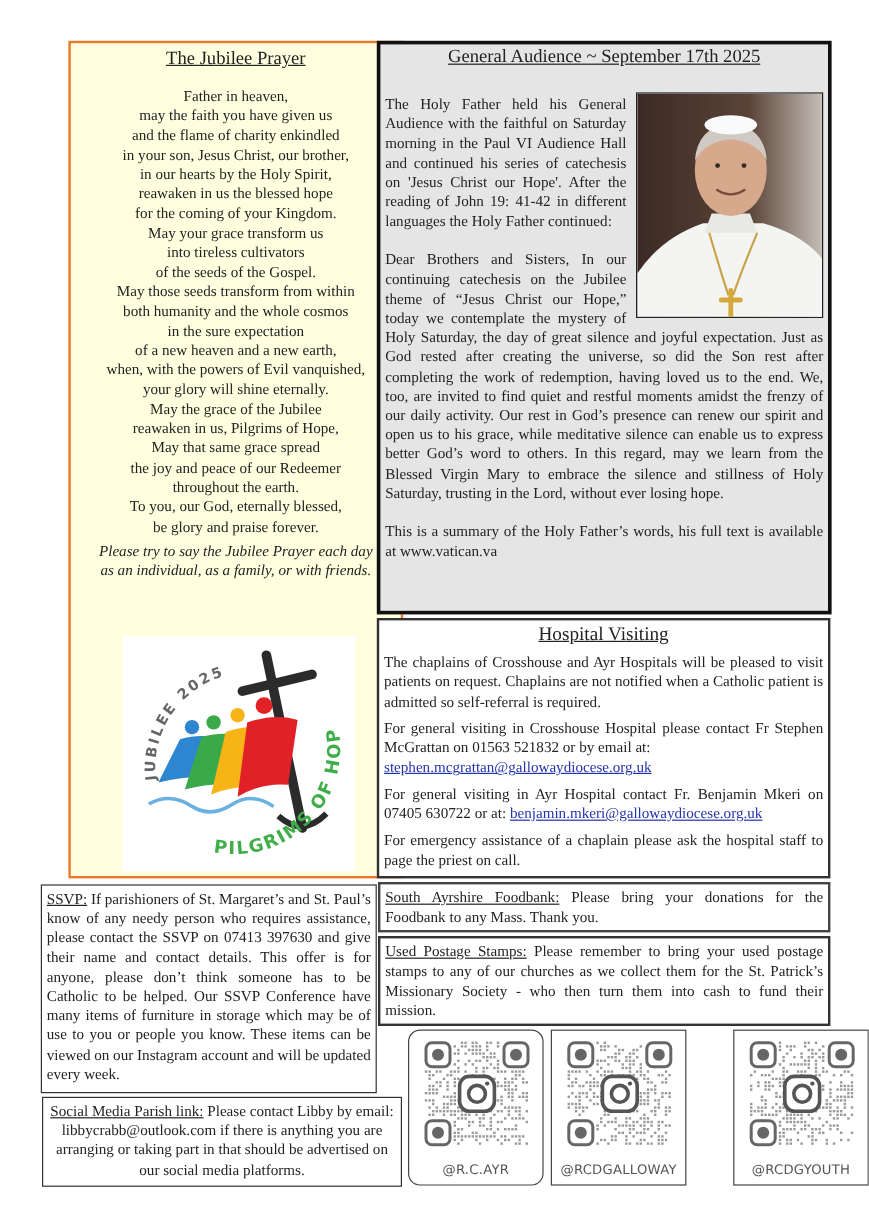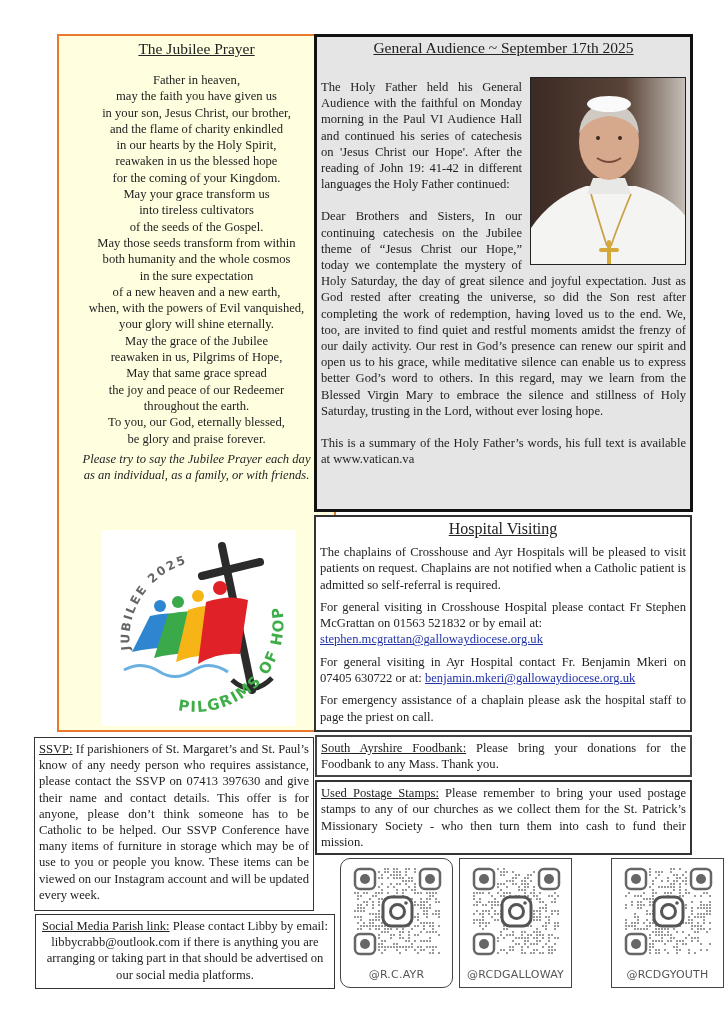--- a/index.html
+++ b/index.html
@@ -36,22 +36,22 @@
   .qr .handle { position:absolute; left:0; right:0; bottom:6px; text-align:center; font-family:"DejaVu Sans", sans-serif; font-size:11px; color:#555; letter-spacing:0.2px; }
 </style>
 </head>
 <body>
 
 <div class="box" id="prayer-box">
   <div class="title">The Jubilee Prayer</div>
   <div class="lines" id="prayer-lines">
       <div>Father in heaven,</div>
       <div>may the faith you have given us</div>
+      <div>and the flame of charity enkindled</div>
       <div>in your son, Jesus Christ, our brother,</div>
-      <div>and the flame of charity enkindled</div>
       <div>in our hearts by the Holy Spirit,</div>
       <div>reawaken in us the blessed hope</div>
       <div>for the coming of your Kingdom.</div>
       <div>May your grace transform us</div>
       <div>into tireless cultivators</div>
       <div>of the seeds of the Gospel.</div>
       <div>May those seeds transform from within</div>
       <div>both humanity and the whole cosmos</div>
       <div>in the sure expectation</div>
       <div>of a new heaven and a new earth,</div>
@@ -125,21 +125,21 @@
         <ellipse cx="78" cy="26" rx="22" ry="8" fill="#fafafa"></ellipse>
 
         <path d="M 66 80 Q 78 88 90 80" stroke="#7a4a3a" stroke-width="2" fill="none"></path>
         <circle cx="67" cy="60" r="2" fill="#3a2a22"></circle>
         <circle cx="89" cy="60" r="2" fill="#3a2a22"></circle>
 
         <path d="M 60 116 Q 70 150 76 168 M 100 116 Q 86 150 80 168" stroke="#c9a24a" stroke-width="1.8" fill="none"></path>
         <path d="M 78 164 L 78 186 M 70 172 L 86 172" stroke="#d4a93a" stroke-width="4" stroke-linecap="round"></path>
       </svg>
     </div>
-    <p class="para">The Holy Father held his General Audience with the faithful on Monday morning in the Paul VI Audience Hall and continued his series of catechesis on 'Jesus Christ our Hope'. After the reading of John 19: 41-42 in different languages the Holy Father continued:</p>
+    <p class="para">The Holy Father held his General Audience with the faithful on Saturday morning in the Paul VI Audience Hall and continued his series of catechesis on 'Jesus Christ our Hope'. After the reading of John 19: 41-42 in different languages the Holy Father continued:</p>
     <p class="para">Dear Brothers and Sisters, In our continuing catechesis on the Jubilee theme of “Jesus Christ our Hope,” today we contemplate the mystery of Holy Saturday, the day of great silence and joyful expectation.  Just as God rested after creating the universe, so did the Son rest after completing the work of redemption, having loved us to the end.  We, too, are invited to find quiet and restful moments amidst the frenzy of our daily activity. Our rest in God’s presence can renew our spirit and open us to his grace, while meditative silence can enable us to express better God’s word to others. In this regard, may we learn from the Blessed Virgin Mary to embrace the silence and stillness of Holy Saturday, trusting in the Lord, without ever losing hope.</p>
     <p class="para" style="margin-bottom:0">This is a summary of the Holy Father’s words, his full text is available at www.vatican.va</p>
   </div>
 </div>
 
 <div class="box" id="hospital-box">
   <div class="title">Hospital Visiting</div>
   <div class="p">The chaplains of Crosshouse and Ayr Hospitals will be pleased to visit patients on request. Chaplains are not notified when a Catholic patient is admitted so self-referral is required.</div>
   <div class="p">
     <span>For general visiting in Crosshouse Hospital please contact Fr Stephen McGrattan on 01563 521832 or by email at:</span><br>

